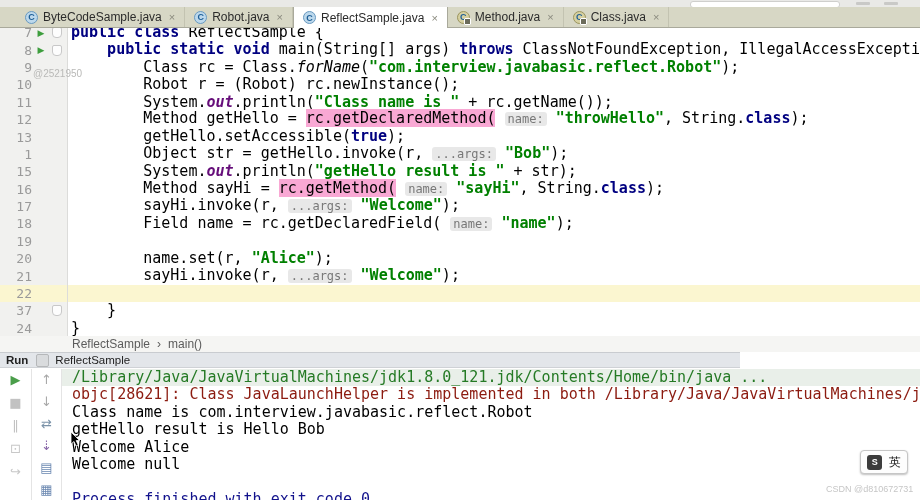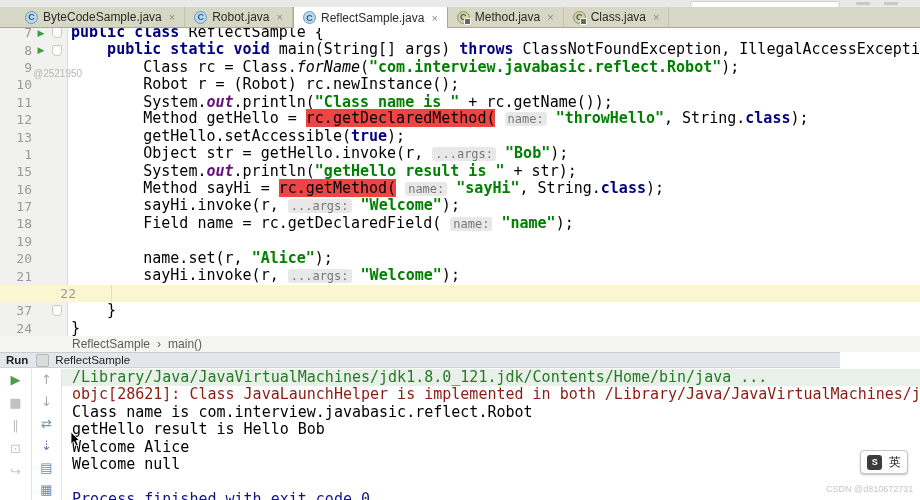--- a/index.html
+++ b/index.html
@@ -27,43 +27,43 @@
             background:#6b6b5a;border-radius:1px;border:1px solid #fff;}
   .tab-close{font-size:11px;color:#8a8a7e;margin-left:2px;}
 
   
   #editor{position:absolute;top:28px;left:0;width:920px;height:308px;background:#fff;overflow:hidden;}
   #editor-rows{transform:translateY(-4px);}
   .row{display:flex;height:17.4px;align-items:center;}
   .row.current{background:#fbf6d0;}
   .gutter{width:68px;flex:none;height:100%;background:#f1f1ef;border-right:1px solid #dcdcda;
           display:flex;align-items:center;box-sizing:border-box;}
-  .row.current .gutter{background:transparent;margin-left:44px;}
+  .row.current .gutter{background:transparent;}
   .lnum{width:32px;text-align:right;color:#9a9a9a;font-family:"DejaVu Sans Mono",monospace;
         font-size:13px;flex:none;}
   .runslot{width:18px;text-align:center;font-size:9px;color:#3d9e3d;flex:none;cursor:pointer;}
   .foldslot{width:14px;flex:none;display:flex;justify-content:center;}
   .fold-badge{width:8px;height:9px;background:#fdfdfd;border:1px solid #c8c8c8;border-radius:2px 2px 4px 4px;}
   .codecell{padding-left:3px;white-space:pre;font-family:"DejaVu Sans Mono",monospace;
             font-size:15px;line-height:17.4px;color:#000;}
   .tk-kw{color:#000080;font-weight:bold;}
   .tk-str{color:#008000;font-weight:bold;}
   .tk-fld{color:#660E7A;font-weight:bold;font-style:italic;}
   .tk-it{font-style:italic;}
   .tk-hint{background:#e8e8e8;color:#787878;border-radius:3px;padding:0 3px;font-size:12px;}
-  .tk-hl{background:#ef4444;}
+  .tk-hl{background:#f9a8d4;}
   #gutter-note{position:absolute;left:33px;top:40px;font-size:10px;color:#b9b9b7;}
 
   
   #breadcrumb{position:absolute;top:336px;left:0;width:920px;height:16px;background:#f5f5f3;
               display:flex;align-items:center;padding-left:72px;box-sizing:border-box;
               font-size:12px;color:#5c5c5c;gap:7px;}
 
   
-  #run-header{position:absolute;top:352px;left:0;width:840px;height:16px;background:#e3e6ea;
+  #run-header{position:absolute;top:352px;left:0;width:740px;height:16px;background:#e3e6ea;
               border-top:1px solid #c9ccd0;border-bottom:1px solid #cfd2d6;display:flex;
               align-items:center;padding-left:6px;box-sizing:border-box;font-size:11.5px;color:#222;}
   #run-title{font-weight:bold;margin-right:8px;}
   #run-tab-icon{width:11px;height:11px;background:#d9dbdd;border:1px solid #b5b7b9;border-radius:2px;
               margin-right:6px;}
 
   
   #run-body{position:absolute;top:369px;left:0;width:920px;height:131px;background:#fff;}
   #rb-col1{position:absolute;left:0;top:0;width:32px;height:131px;border-right:1px solid #e4e4e4;
            display:flex;flex-direction:column;align-items:center;padding-top:4px;box-sizing:border-box;gap:10px;}

